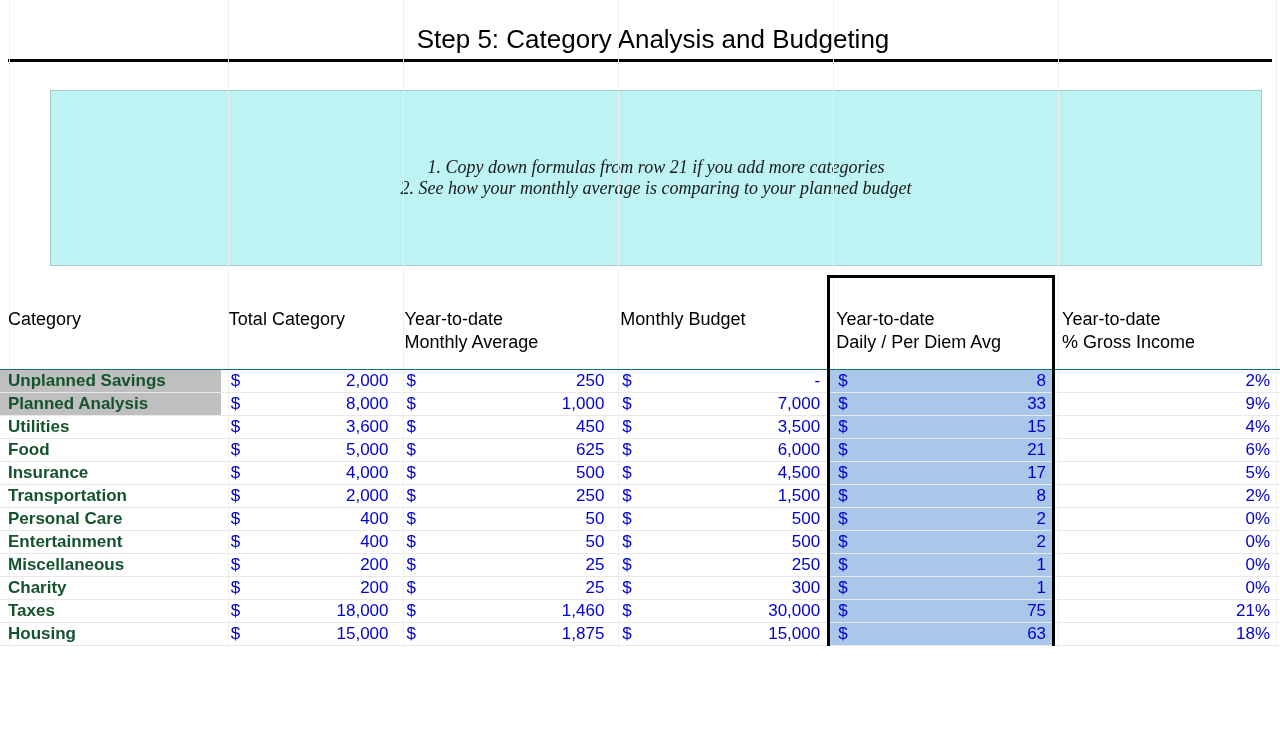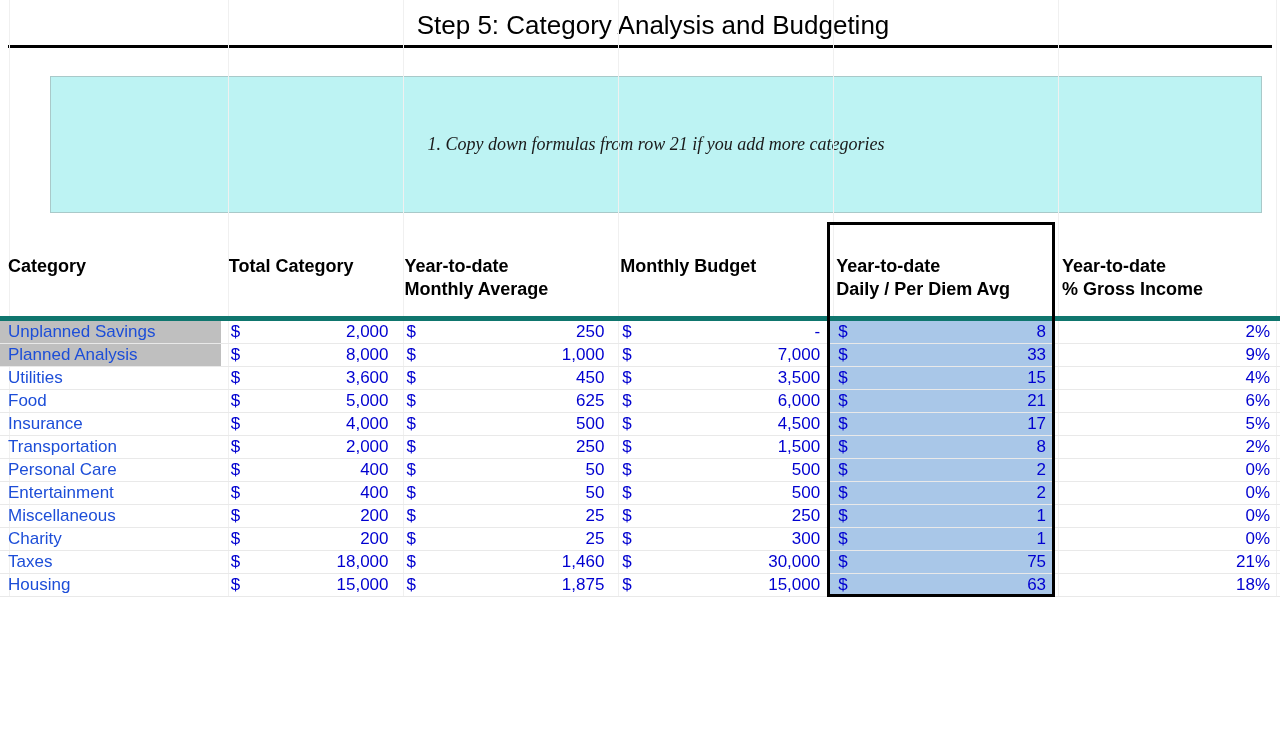--- a/index.html
+++ b/index.html
@@ -22,37 +22,37 @@
     pointer-events: none;
   }
   .col-guides div {
     position: absolute;
     top: 0; bottom: 0;
     border-right: 1px solid #f0f0f0;
   }
   .title-block {
     text-align: center;
     font-size: 26px;
-    padding-top: 8px;
+    padding-top: 22px;
     line-height: 1.35;
     margin-left: 26px;
   }
   .title-line2 { }
   .thick-hr {
     border: none;
     border-top: 3px solid #000;
     margin: 2px 8px 0 8px;
   }
   .note-box-wrap {
     padding: 28px 18px 10px 18px;
   }
   .note-box {
     background: #bdf3f3;
     border: 1px solid #a9c9c9;
-    height: 137px;
+    height: 176px;
     display: flex;
     flex-direction: column;
     align-items: center;
     justify-content: center;
     font-style: italic;
     font-family: "Times New Roman", Times, serif;
     font-size: 18px;
     color: #1a1a1a;
     margin-left: 32px;
   }
@@ -64,35 +64,35 @@
     font-size: 17px;
   }
   table.grid col.c-cat   { width: 220px; }
   table.grid col.c-total { width: 175px; }
   table.grid col.c-mavg  { width: 215px; }
   table.grid col.c-mbud  { width: 215px; }
   table.grid col.c-daily { width: 225px; }
   table.grid col.c-pct   { width: 225px; }
   th {
     text-align: left;
-    font-weight: bold;
+    font-weight: normal;
     font-size: 18px;
     padding: 32px 6px 14px 8px;
     vertical-align: top;
-    border-bottom: 5px solid #0f766e;
+    border-bottom: 1px solid #0f766e;
     line-height: 1.3;
   }
   td {
     padding: 1px 6px 1px 8px;
     border-bottom: 1px solid #e9e9e9;
     height: 22px;
     vertical-align: middle;
     white-space: nowrap;
   }
-  td.cat { color: #1d4ed8; }
+  td.cat { color: #14532d; font-weight: bold; }
   td.cat.shade { background: #bfbfbf; }
   .money, .pct {
     color: #0000d0;
     font-weight: 500;
   }
   .money {
     display: flex;
     justify-content: space-between;
   }
   .money .sym { padding-left: 2px; }
@@ -121,20 +121,21 @@
   </div>
 
   <div class="title-block">
     <div>Step 5: Category Analysis and Budgeting</div>
   </div>
   <hr class="thick-hr">
 
   <div class="note-box-wrap">
     <div class="note-box">
       <div>1. Copy down formulas from row 21 if you add more categories</div>
+      <div>2. See how your monthly average is comparing to your planned budget</div>
     </div>
   </div>
 
   <div style="position:relative">
     <table class="grid" id="grid">
       <colgroup>
         <col class="c-cat">
           <col class="c-total">
           <col class="c-mavg">
           <col class="c-mbud">

